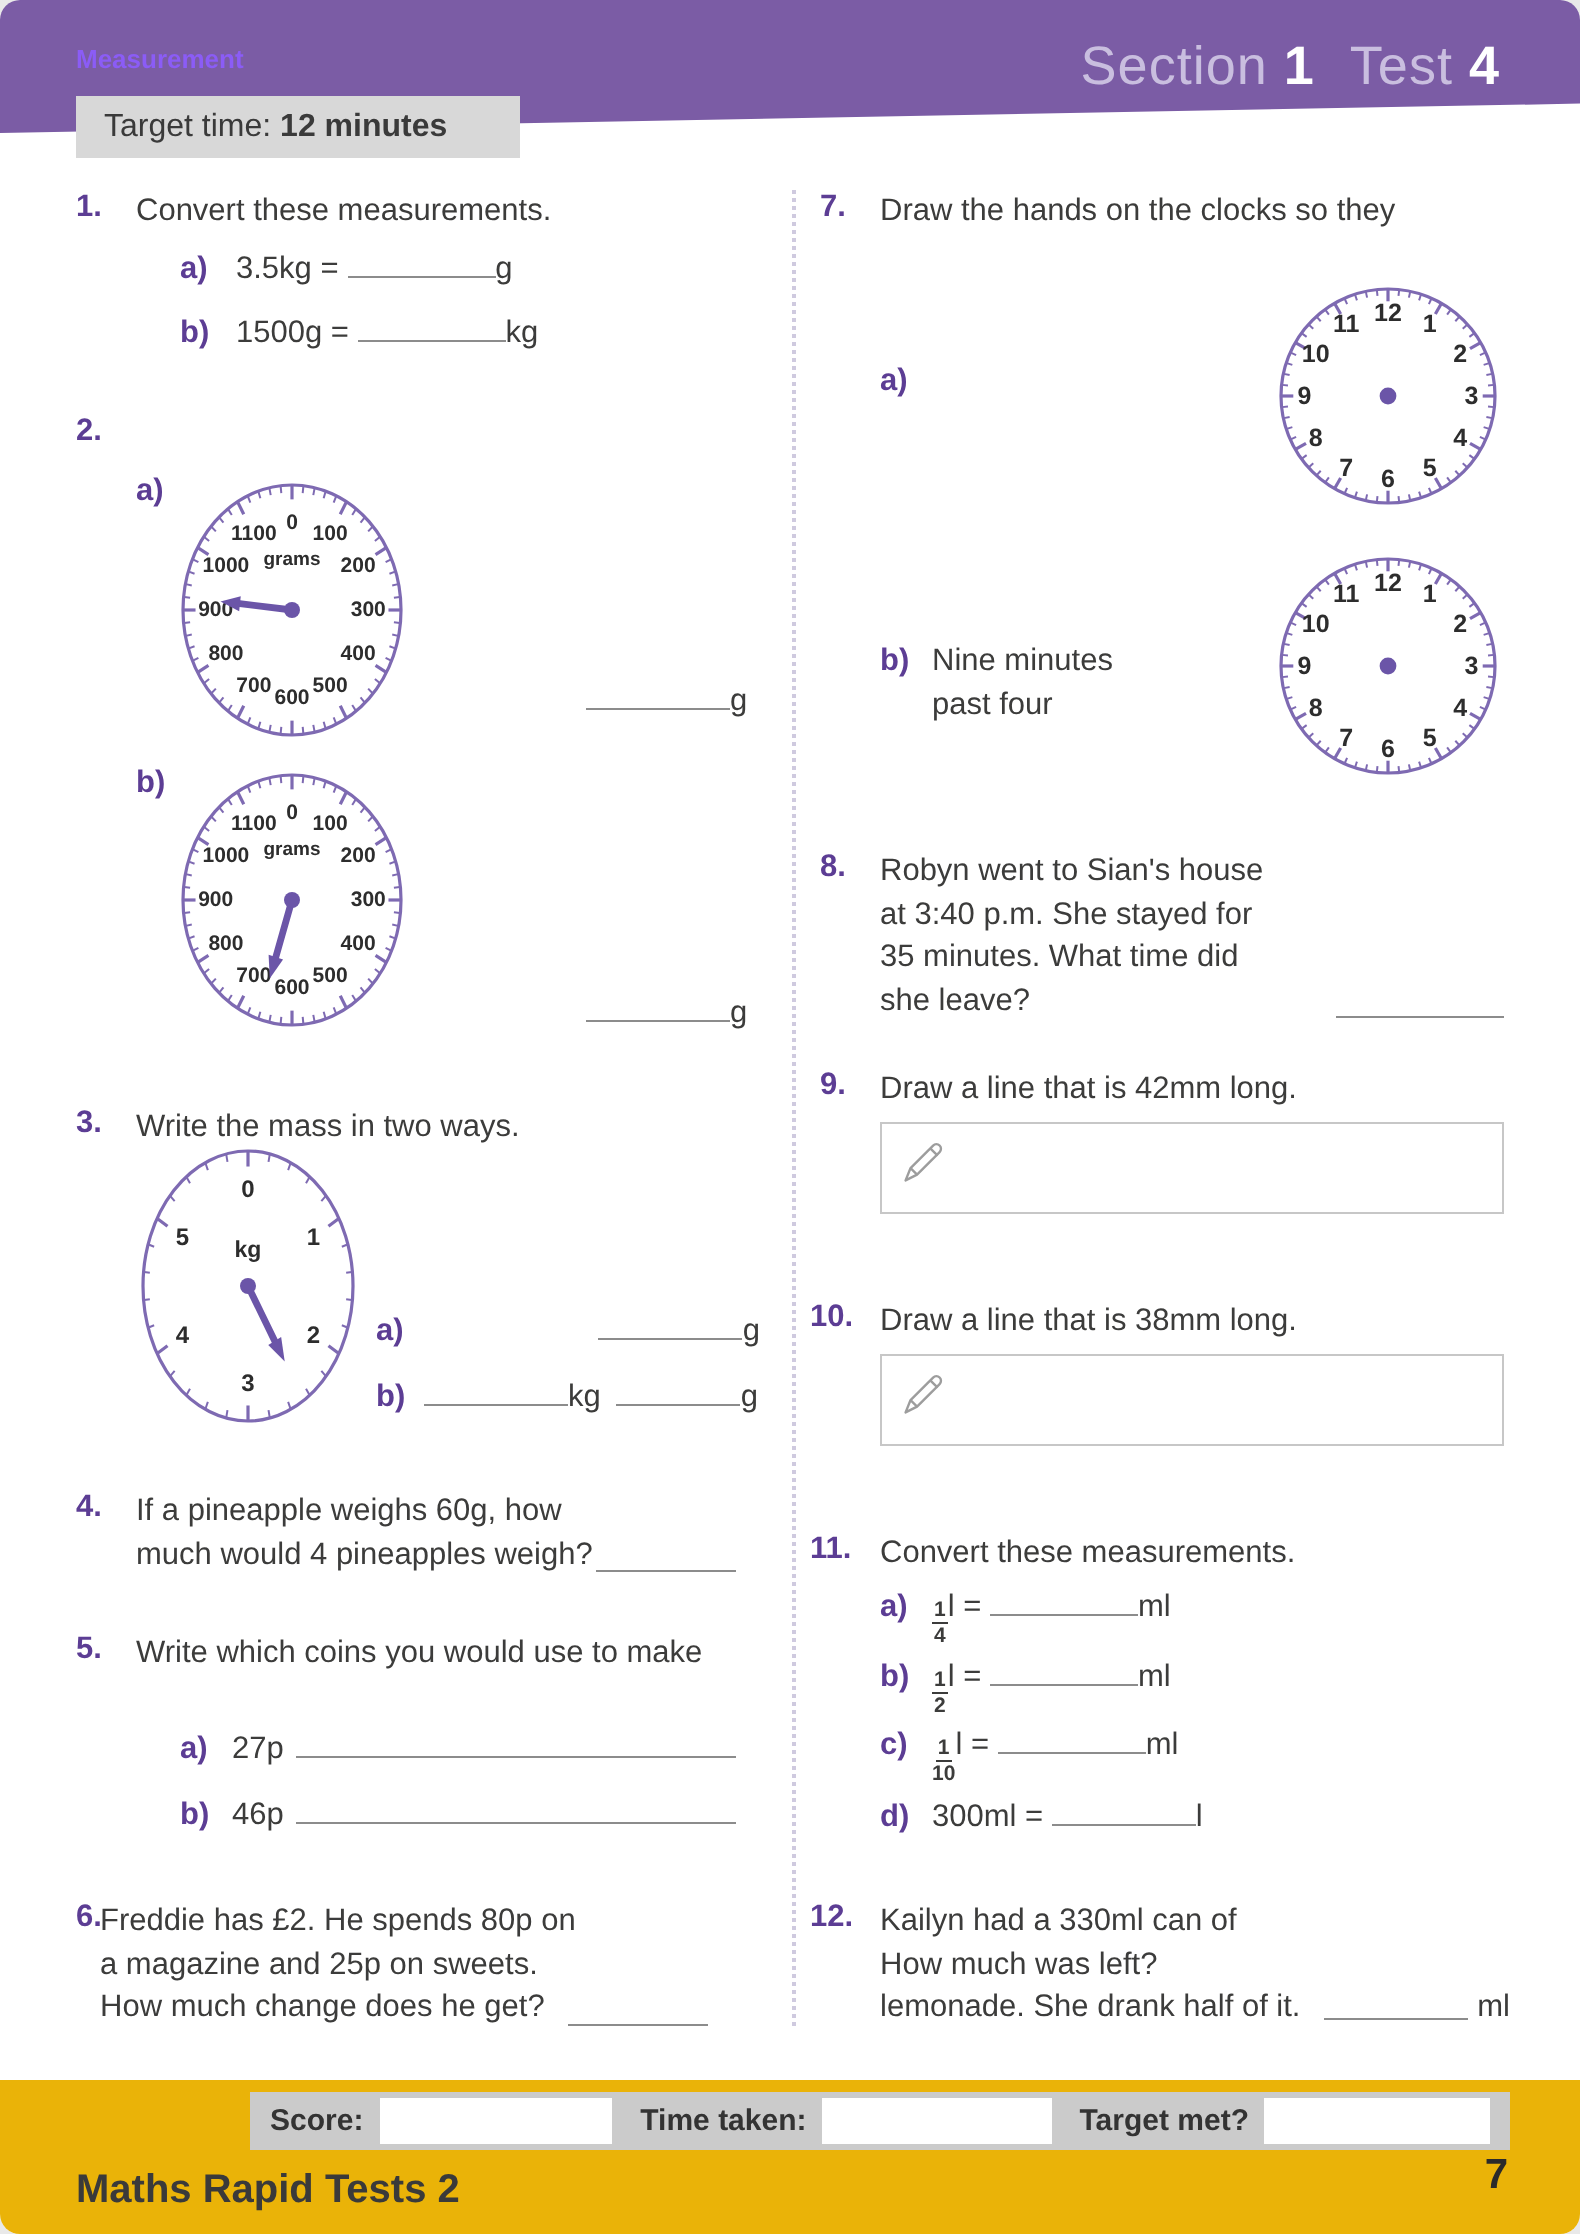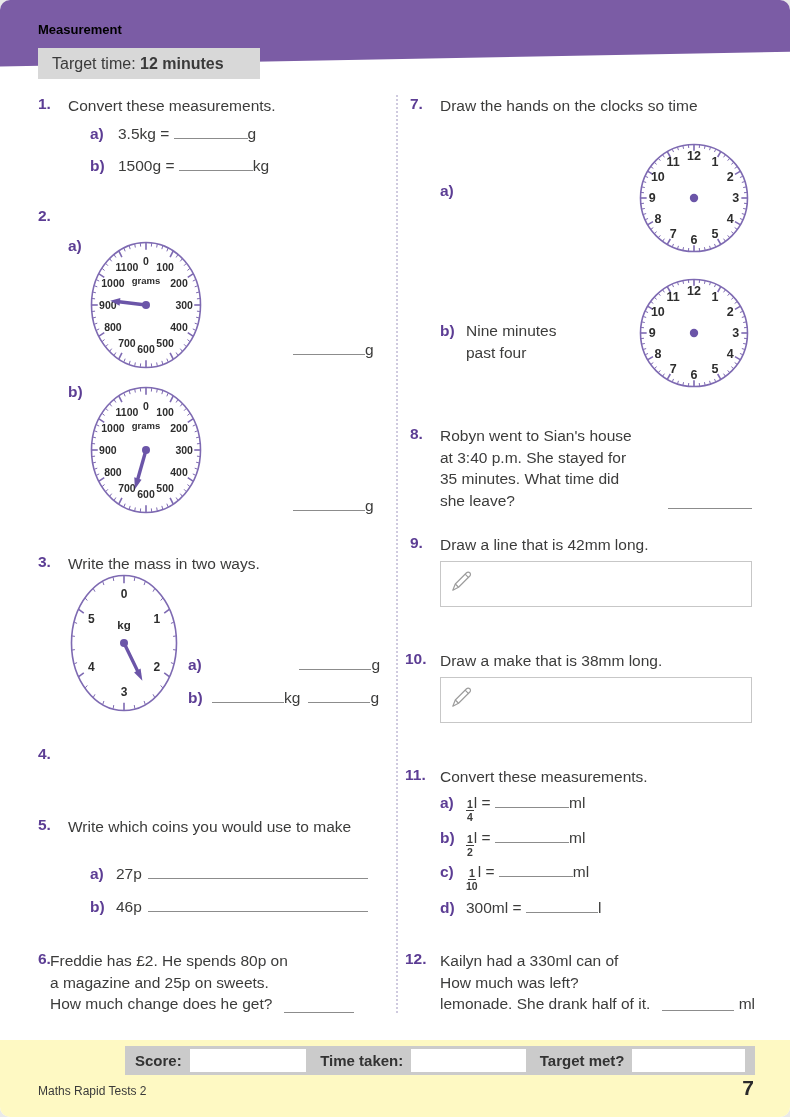--- a/index.html
+++ b/index.html
@@ -3,21 +3,21 @@
 <meta charset="utf-8">
 <style>
   * { margin:0; padding:0; box-sizing:border-box; }
   body { background:#e9e9e9; font-family:"Liberation Sans","DejaVu Sans",sans-serif; }
   .page { position:relative; width:790px; height:1117px; background:#ffffff;
           border-radius:10px; overflow:hidden; margin:0 auto; }
 
   
   .header { position:absolute; top:0; left:0; width:790px; height:70px; background:#7b5ca5;
             clip-path:polygon(0 0,100% 0,100% 74%,0 95%); z-index:1; }
-  .topic { position:absolute; top:22px; left:38px; color:#000000; font-size:13px; font-weight:bold; z-index:2; }
+  .topic { position:absolute; top:22px; left:38px; color:#8b5cf6; font-size:13px; font-weight:bold; z-index:2; }
   .section-title { position:absolute; top:18px; right:40px; z-index:2; font-size:27px; color:#c9bedf;
                    letter-spacing:.5px; }
   .section-title b { color:#ffffff; font-weight:bold; }
   .section-title .gap { display:inline-block; width:10px; }
   .target-box { position:absolute; top:48px; left:38px; width:222px; height:31px; background:#d8d8d8;
                 z-index:5; font-size:16px; color:#3a3a3a; line-height:31px; padding-left:14px; }
   .target-box b { font-weight:bold; }
 
   
   .divider { position:absolute; left:396px; top:95px; height:918px; border-left:2px dotted #cfcadf; }
@@ -38,35 +38,41 @@
           font-weight:bold; line-height:1.15; vertical-align:-5px; color:#3c3c3b; }
   .frac .num { border-bottom:1.3px solid #3c3c3b; padding:0 1px; }
 
   
   .draw-box { position:absolute; width:312px; height:46px; border:1.2px solid #c7c7c7; background:#fff; }
   .draw-box svg { position:absolute; left:8px; top:6px; }
 
   svg text { font-family:"Liberation Sans","DejaVu Sans",sans-serif; }
 
   
-  .footer-band { position:absolute; bottom:0; left:0; width:790px; height:77px; background:#fef9c3; }
+  .footer-band { position:absolute; bottom:0; left:0; width:790px; height:77px; background:#eab308; }
   .score-strip { position:absolute; left:125px; top:6px; width:630px; height:29px; background:#cbcbcb;
                  display:flex; align-items:center; padding:0 10px; }
   .score-strip .lbl { font-size:15px; font-weight:bold; color:#333; white-space:nowrap; }
   .score-strip .box { background:#ffffff; height:23px; }
-  .book-title { position:absolute; left:38px; top:44px; font-size:12px; font-weight:normal; color:#3a3a3a; }
+  .book-title { position:absolute; left:38px; top:44px; font-size:20px; font-weight:bold; color:#3a3a3a; }
   .page-num { position:absolute; right:36px; top:36px; font-size:21px; font-weight:bold; color:#2b2b2b; }
 </style>
 </head>
 <body>
 
 <div class="page">
 
   <div class="header"></div>
   <div class="topic">Measurement</div>
+  <div class="section-title">
+    <span>Section</span>
+    <b>1</b><span class="gap"></span>
+    <span>Test</span>
+    <b>4</b>
+  </div>
   <div class="target-box">
     <span>Target time:</span>
     <b>12 minutes</b>
   </div>
 
   <div class="divider"></div>
 
   <div class="q-num" style="left:38px;top:95px">1.</div>
   <div class="q-text" style="left:68px;top:95px">Convert these measurements.</div>
   <div class="row" style="left:90px;top:124px">
@@ -306,20 +312,25 @@
   <div class="row" style="left:188px;top:688px">
     <span class="part-label" style="width:24px">b)</span>
     <span class="blank w72"></span>
     <span class="unit">kg</span>
     <span style="width:8px"></span>
     <span class="blank w62"></span>
     <span class="unit">g</span>
   </div>
 
   <div class="q-num" style="left:38px;top:745px">4.</div>
+  <div class="q-text" style="left:68px;top:745px;width:310px">
+    <div>If a pineapple weighs 60g, how</div>
+    <div>much would 4 pineapples weigh?</div>
+    <span class="blank w70" style="position:absolute;right:10px;bottom:2px"></span>
+  </div>
 
   <div class="q-num" style="left:38px;top:816px">5.</div>
   <div class="q-text" style="left:68px;top:816px">
     <div>Write which coins you would use to make</div>
   </div>
   <div class="row" style="left:90px;top:864px">
     <span class="part-label" style="width:26px">a)</span>
     <span style="width:32px">27p</span>
     <span class="blank w220"></span>
   </div>
@@ -332,21 +343,21 @@
   <div class="q-num" style="left:38px;top:950px">6.</div>
   <div class="q-text" style="left:50px;top:950px;width:310px">
     <div>Freddie has £2. He spends 80p on</div>
     <div>a magazine and 25p on sweets.</div>
     <div>How much change does he get?</div>
     <span class="blank w70" style="position:absolute;right:6px;bottom:2px"></span>
   </div>
 
   <div class="q-num" style="left:410px;top:95px">7.</div>
   <div class="q-text" style="left:440px;top:95px">
-    <div>Draw the hands on the clocks so time</div>
+    <div>Draw the hands on the clocks so they</div>
   </div>
   <div class="row" style="left:440px;top:182px">
     <span class="part-label" style="width:26px">a)</span>
   </div>
   <svg width="112" height="112" style="position:absolute;left:638px;top:142px" viewBox="0 0 112 112">
       <ellipse cx="56" cy="56" rx="53.5" ry="53.5" fill="none" stroke="#7e6ab2" stroke-width="1.6"></ellipse>
       <line x1="56" y1="8.652499999999996" x2="56" y2="2.7674999999999983" stroke="#7e6ab2" stroke-width="1.6"></line>
       <line x1="61.256736417730295" y1="5.985493881929536" x2="61.564311420895365" y2="3.0591132048083907" stroke="#7e6ab2" stroke-width="1"></line>
       <line x1="66.45587893122513" y1="6.80895715909692" x2="67.06765908145638" y2="3.9307578439376982" stroke="#7e6ab2" stroke-width="1"></line>
       <line x1="71.54046464711611" y1="8.17136779551673" x2="72.4497471530644" y2="5.372883996318244" stroke="#7e6ab2" stroke-width="1"></line>
@@ -516,21 +527,21 @@
   <div class="q-num" style="left:410px;top:534px">9.</div>
   <div class="q-text" style="left:440px;top:534px">Draw a line that is 42mm long.</div>
   <div class="draw-box" style="left:440px;top:561px">
     <svg viewBox="0 0 24 24" width="26" height="26">
       <path d="M3.5 20.5 L5.8 14.8 L16.2 4.4 a2.1 2.1 0 0 1 3 0 a2.1 2.1 0 0 1 0 3 L8.8 17.8 Z" fill="none" stroke="#9d9d9d" stroke-width="1.1" stroke-linejoin="round"></path>
       <path d="M5.8 14.8 L8.8 17.8 M14.9 5.7 L18.3 9.1" stroke="#9d9d9d" stroke-width="1.1" fill="none"></path>
     </svg>
   </div>
 
   <div class="q-num" style="left:405px;top:650px">10.</div>
-  <div class="q-text" style="left:440px;top:650px">Draw a make that is 38mm long.</div>
+  <div class="q-text" style="left:440px;top:650px">Draw a line that is 38mm long.</div>
   <div class="draw-box" style="left:440px;top:677px">
     <svg viewBox="0 0 24 24" width="26" height="26">
       <path d="M3.5 20.5 L5.8 14.8 L16.2 4.4 a2.1 2.1 0 0 1 3 0 a2.1 2.1 0 0 1 0 3 L8.8 17.8 Z" fill="none" stroke="#9d9d9d" stroke-width="1.1" stroke-linejoin="round"></path>
       <path d="M5.8 14.8 L8.8 17.8 M14.9 5.7 L18.3 9.1" stroke="#9d9d9d" stroke-width="1.1" fill="none"></path>
     </svg>
   </div>
 
   <div class="q-num" style="left:405px;top:766px">11.</div>
   <div class="q-text" style="left:440px;top:766px">Convert these measurements.</div>
   <div class="row" style="left:440px;top:793px">

